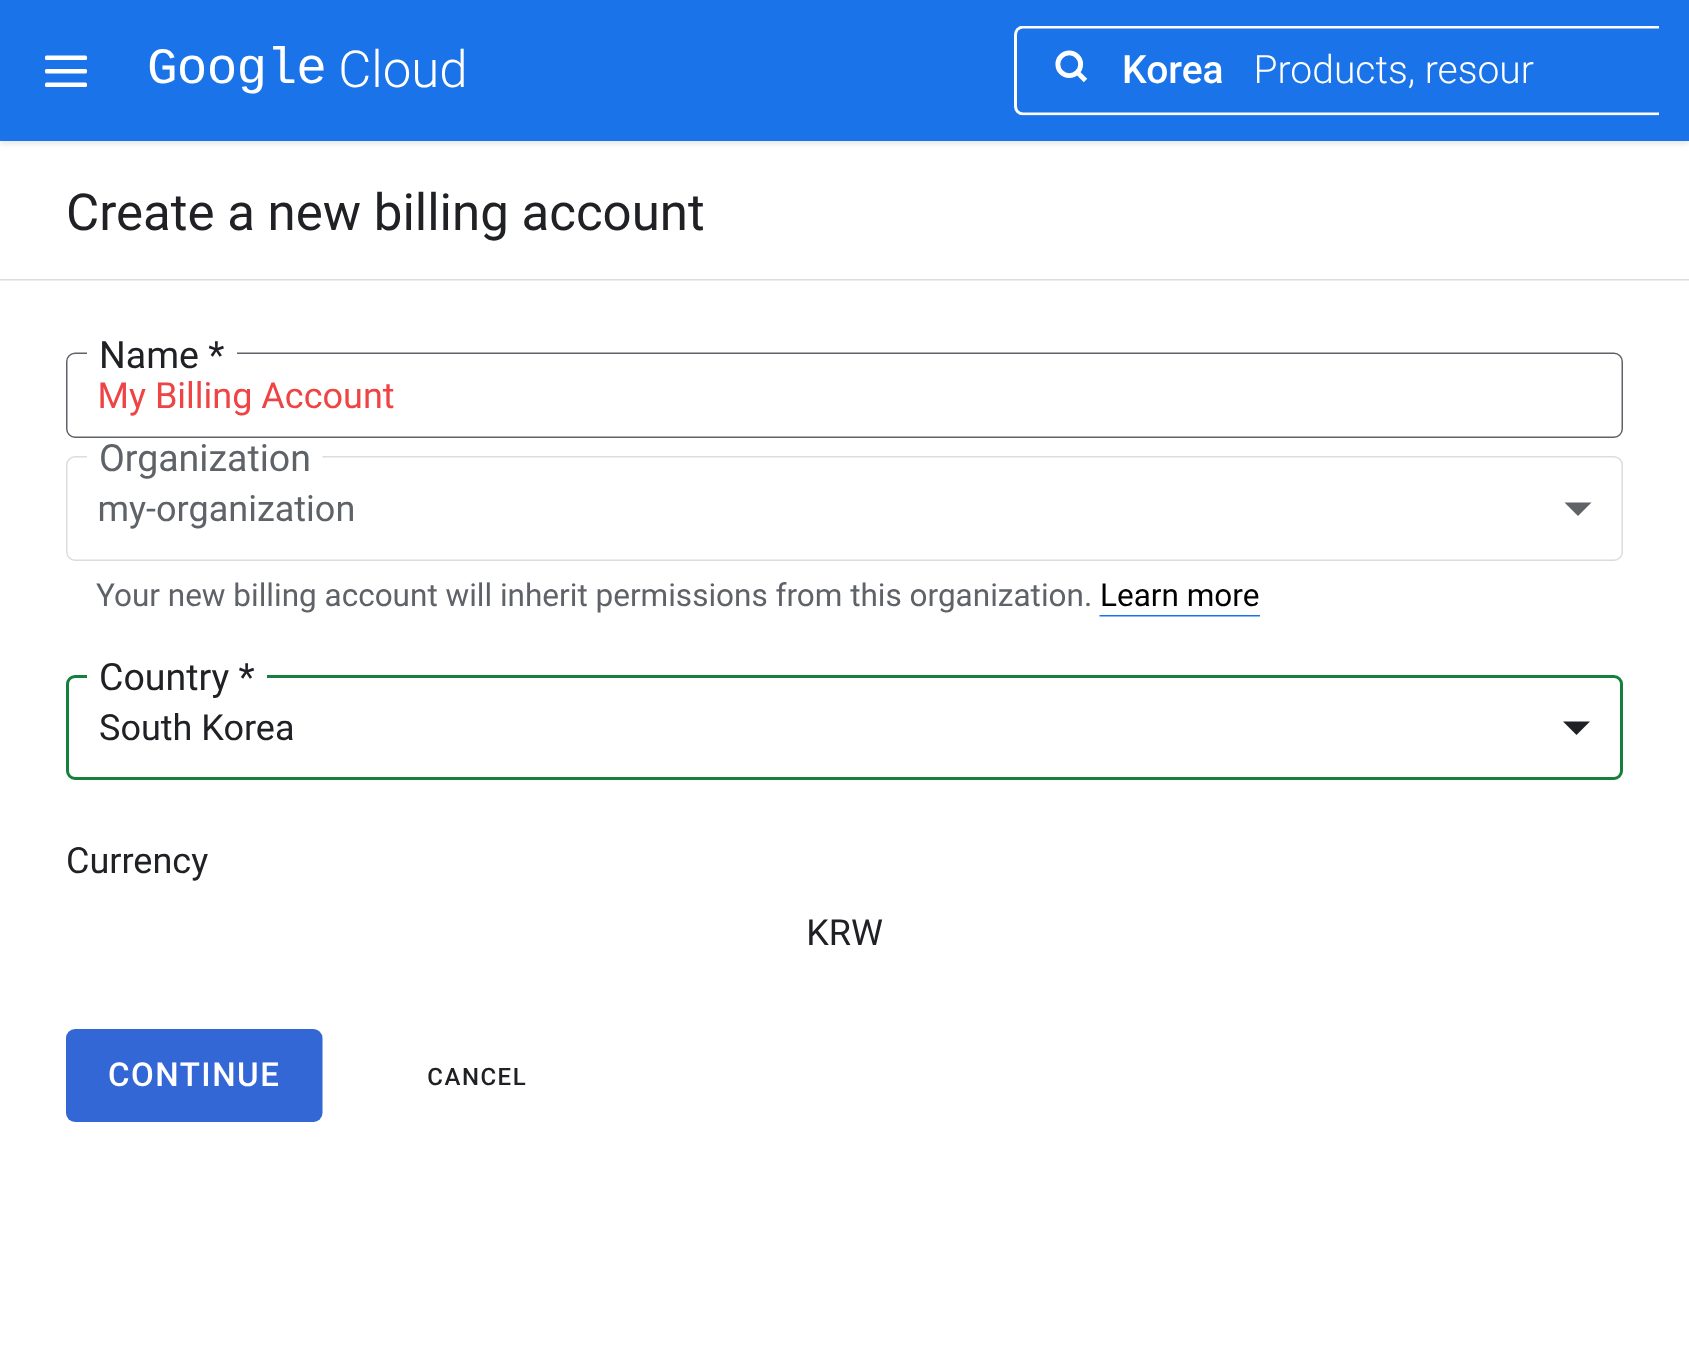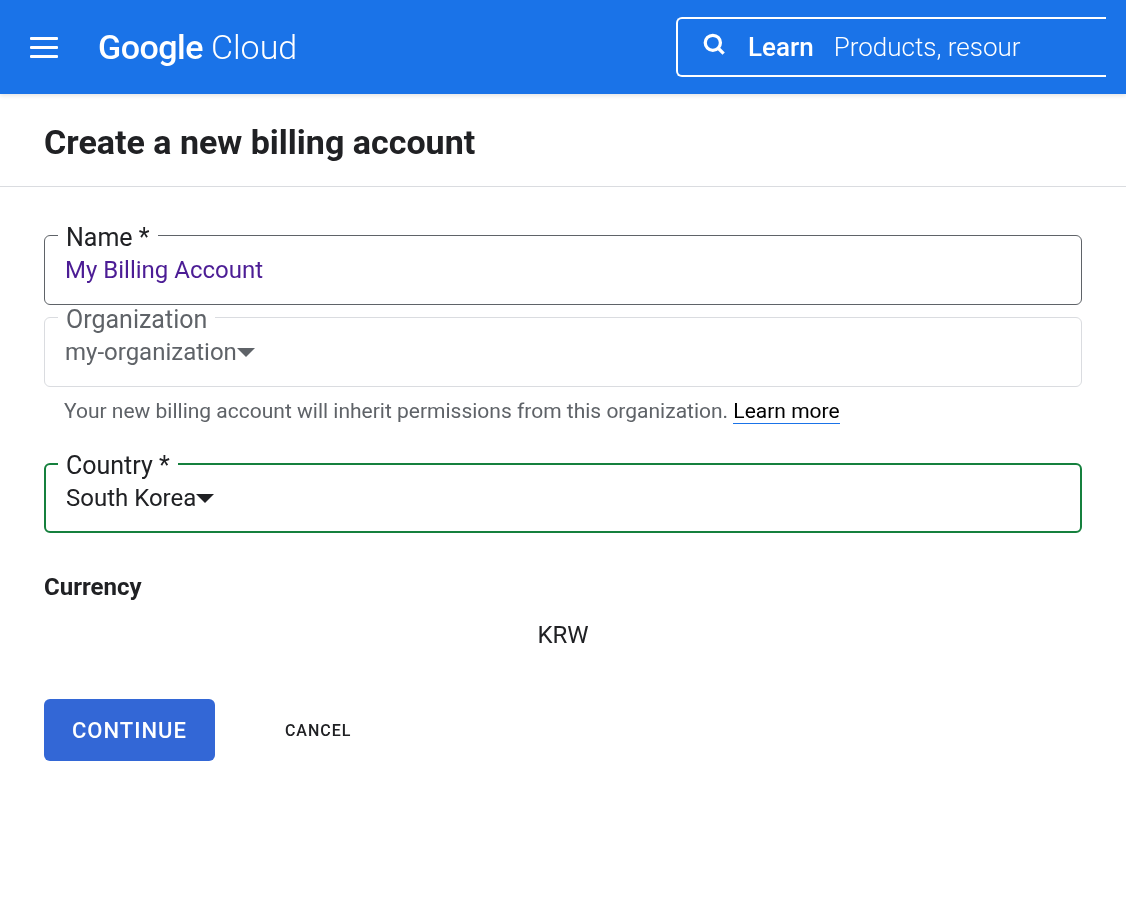--- a/index.html
+++ b/index.html
@@ -40,20 +40,21 @@
     .logo {
       display: flex;
       align-items: center;
       color: #fff;
       font-size: 34px;
       gap: 8px;
     }
     .logo-google {
       font-weight: 500;
       letter-spacing: -0.5px;
+      font-family: Liberation Mono, monospace;
     }
     .logo-cloud {
       font-weight: 300;
     }
     .search-container {
       margin-left: auto;
       border: 2px solid #fff;
       border-radius: 6px;
       height: 60px;
       display: flex;
@@ -79,21 +80,21 @@
       font-size: 26px;
       font-weight: 300;
       white-space: nowrap;
     }
     .page-title-section {
       padding: 28px 44px 24px 44px;
       border-bottom: 1px solid #dadce0;
     }
     .page-title {
       font-size: 34px;
-      font-weight: 700;
+      font-weight: 400;
       color: #202124;
     }
     .form {
       padding: 48px 44px;
     }
     .field-group {
       position: relative;
       margin-bottom: 12px;
     }
     .field-label {
@@ -104,40 +105,40 @@
       padding: 0 8px;
       font-size: 25px;
       color: #202124;
       z-index: 1;
     }
     .field-label.muted {
       color: #5f6368;
     }
     .text-input {
       width: 100%;
-      height: 70px;
+      height: 57px;
       border: 1px solid #5f6368;
       border-radius: 6px;
       padding: 16px 20px;
       font-size: 24px;
       font-family: inherit;
-      color: #4c1d95;
+      color: #ef4444;
       outline: none;
     }
     .select-box {
       width: 100%;
       height: 70px;
       border: 1px solid #dadce0;
       border-radius: 6px;
       padding: 0 20px;
       font-size: 24px;
       color: #5f6368;
       display: flex;
       align-items: center;
-      justify-content: flex-start;
+      justify-content: space-between;
       cursor: pointer;
       background: #fff;
     }
     .select-box.strong {
       border: 2px solid #15803d;
       color: #202124;
     }
     .dropdown-arrow {
       width: 0;
       height: 0;
@@ -163,21 +164,21 @@
       text-decoration: none;
       border-bottom: 1px solid #1a73e8;
       cursor: pointer;
     }
     .currency-section {
       margin-top: 40px;
       margin-bottom: 50px;
     }
     .currency-label {
       font-size: 24px;
-      font-weight: 700;
+      font-weight: 400;
       color: #202124;
       margin-bottom: 20px;
     }
     .currency-value {
       font-size: 24px;
       color: #202124;
       text-align: center;
     }
     .button-row {
       display: flex;
@@ -221,21 +222,21 @@
     <span class="logo-google">Google</span>
     <span class="logo-cloud">Cloud</span>
   </div>
   <div class="search-container">
     <span class="search-icon">
       <svg width="26" height="26" viewBox="0 0 24 24" fill="none" stroke="currentColor" stroke-width="3">
         <circle cx="10" cy="10" r="7"></circle>
         <line x1="20" y1="20" x2="15" y2="15"></line>
       </svg>
     </span>
-    <span class="search-label">Learn</span>
+    <span class="search-label">Korea</span>
     <span class="search-placeholder">Products, resour</span>
   </div>
 </div>
 
 <div class="page-title-section">
   <h1 class="page-title">Create a new billing account</h1>
 </div>
 
 <div class="form">
 

